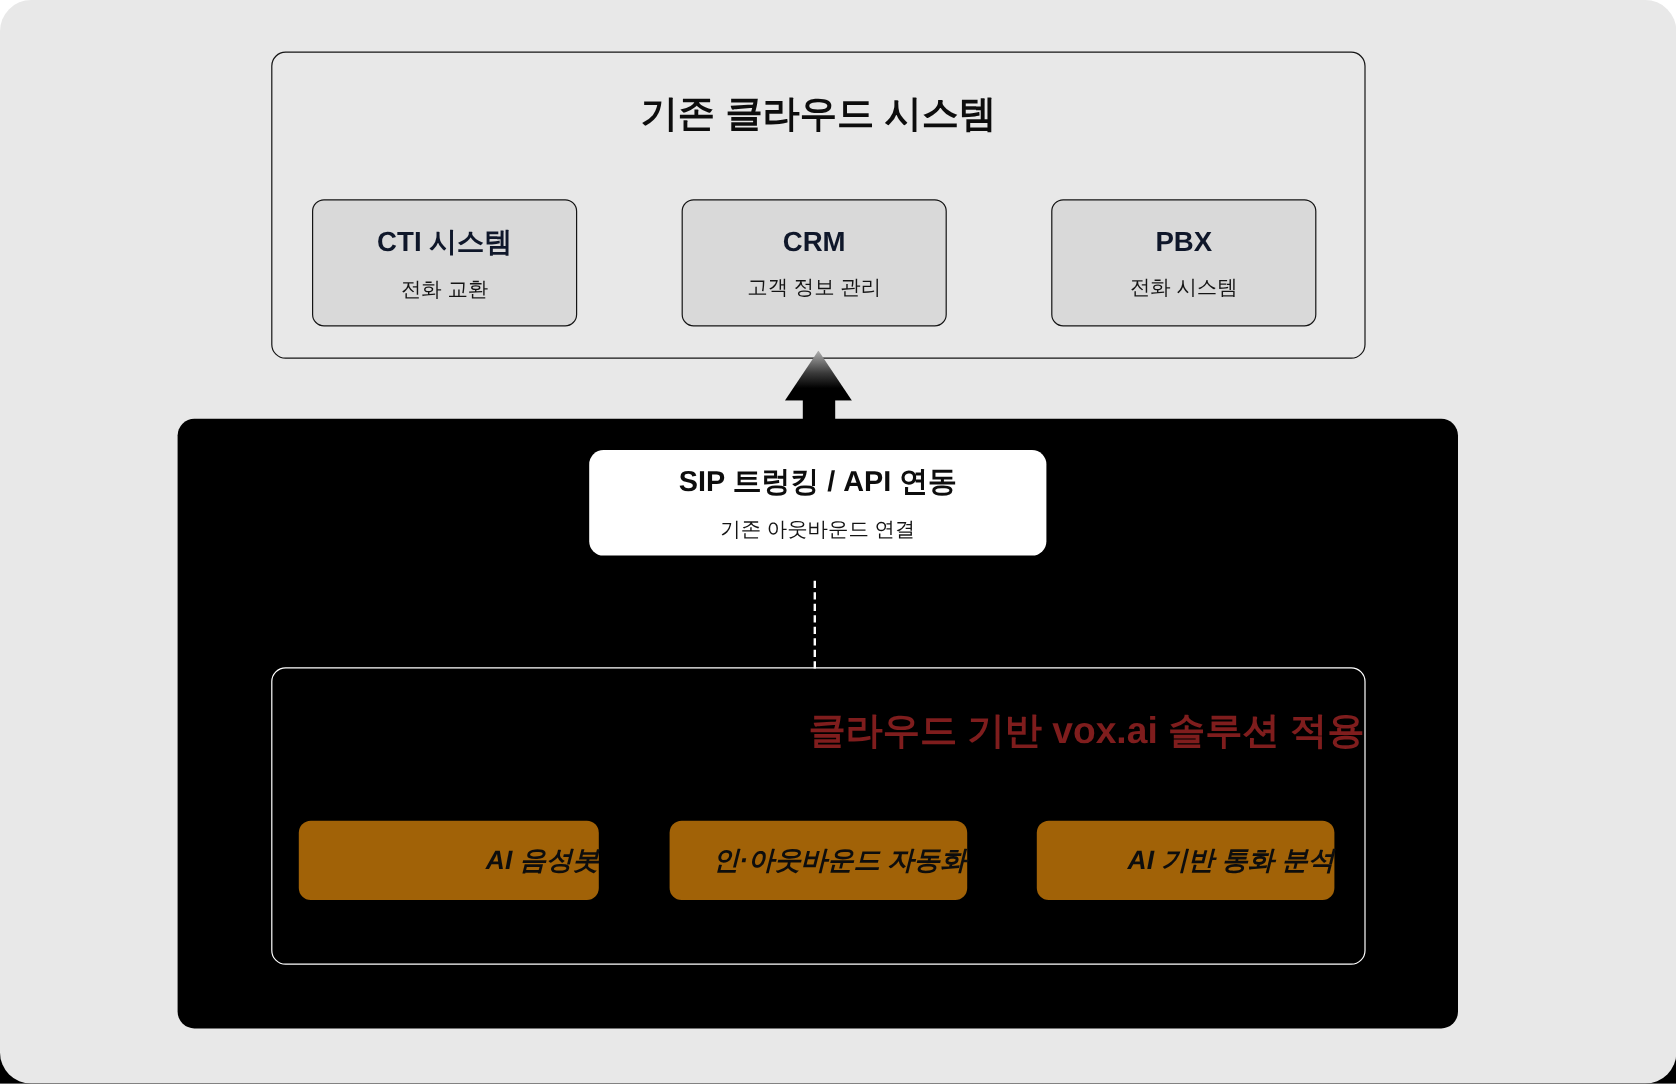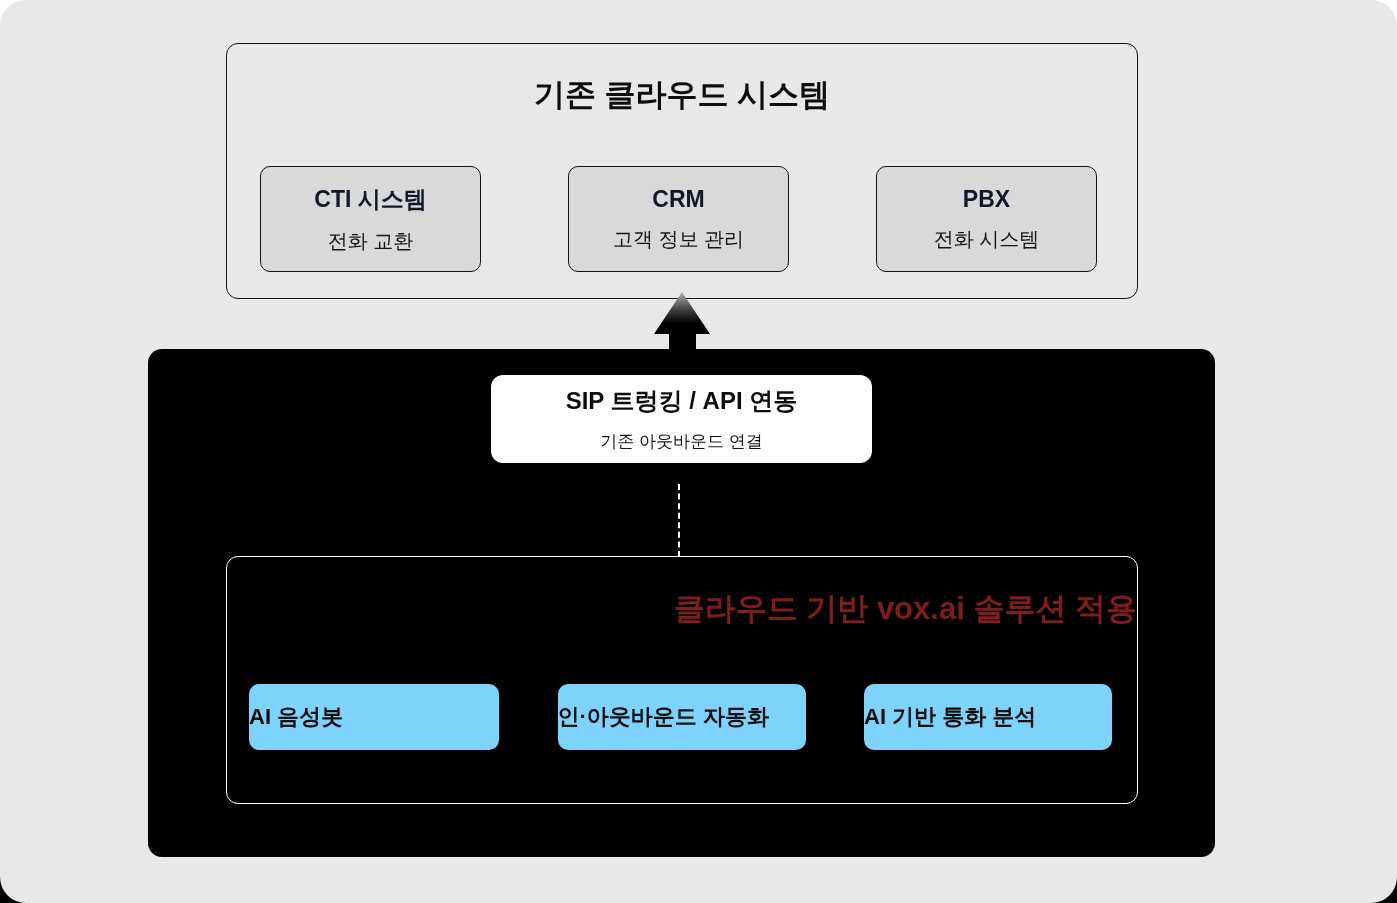--- a/index.html
+++ b/index.html
@@ -48,21 +48,21 @@
     align-items: center;
     justify-content: center;
   }
   .sys-title {
     font-size: 23px;
     font-weight: bold;
     color: #0f172a;
   }
   .sys-subtitle {
     margin-top: 13px;
-    font-size: 20px;
+    font-size: 17px;
     color: #141414;
   }
 
   
   .arrow-head {
     position: absolute;
     left: 654px; top: 292px;
     width: 56px; height: 42px;
     background: linear-gradient(to bottom, #b0b0b0 0%, #3a3a3a 45%, #000000 75%);
     clip-path: polygon(50% 0, 100% 100%, 0 100%);
@@ -125,25 +125,26 @@
     color: #7f1d1d;
   }
   .cloud-row {
     position: absolute;
     left: 22px; right: 25px; top: 127px;
     display: flex;
     justify-content: space-between;
   }
   .feature-box {
     height: 66px;
-    background: #7dd3fc;
+    background: #a16207;
     border-radius: 10px;
     display: flex;
     align-items: center;
-    justify-content: flex-start;
+    justify-content: flex-end;
+    font-style: italic;
   }
   .feature-box.w1 { width: 250px; }
   .feature-box.w2 { width: 248px; }
   .feature-box.w3 { width: 248px; }
   .feature-label {
     font-size: 22px;
     font-weight: bold;
     color: #0d0d0d;
   }
 </style>

